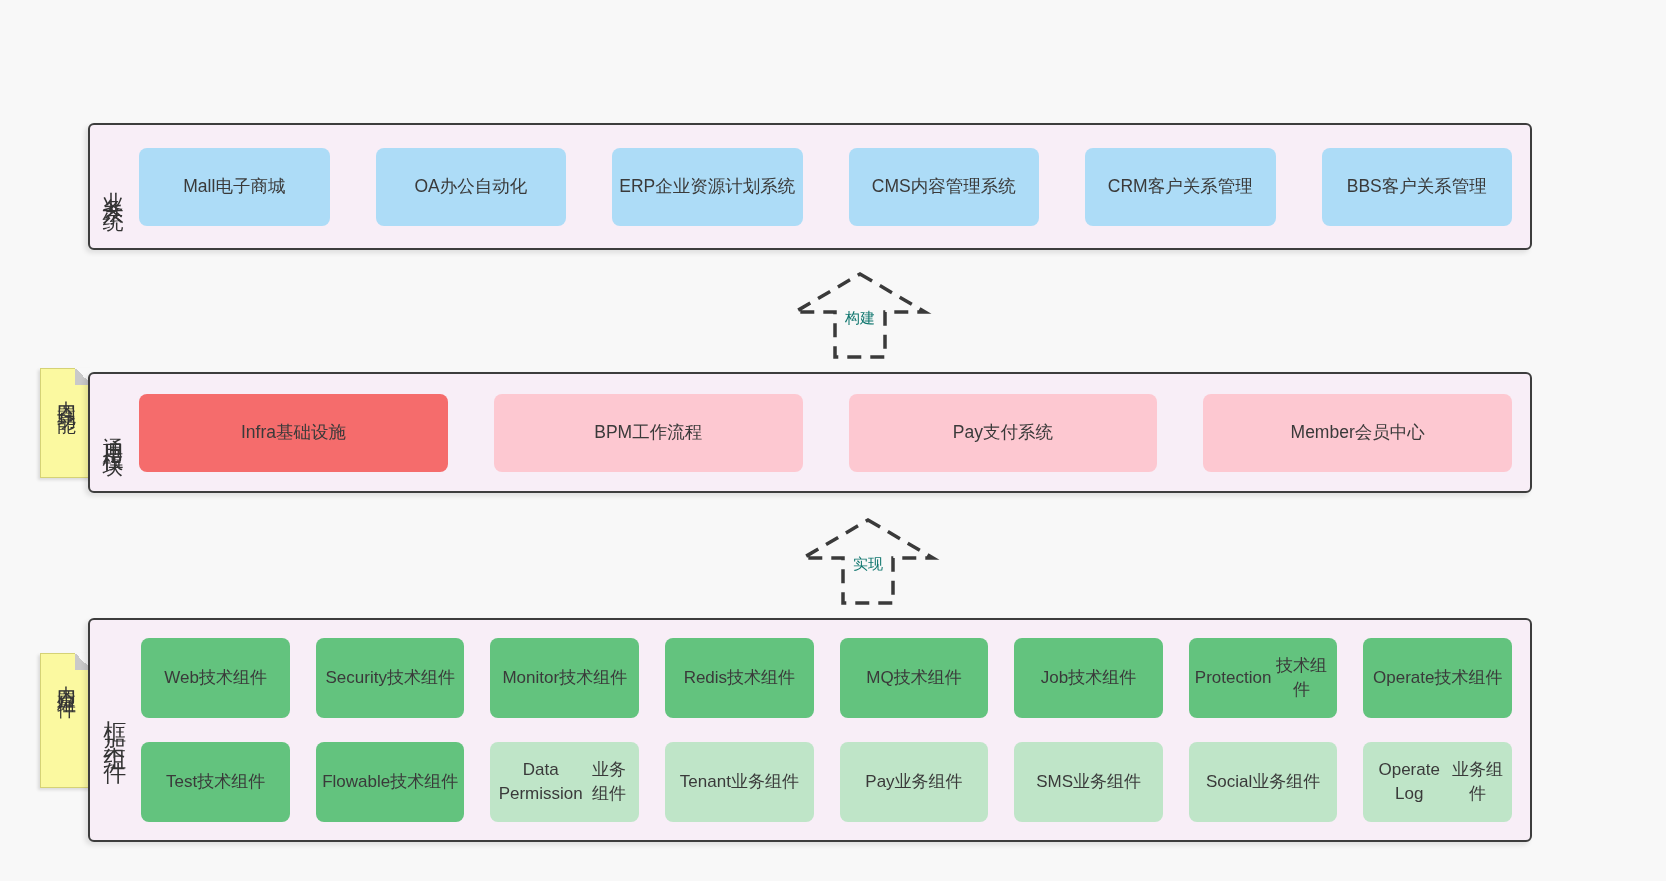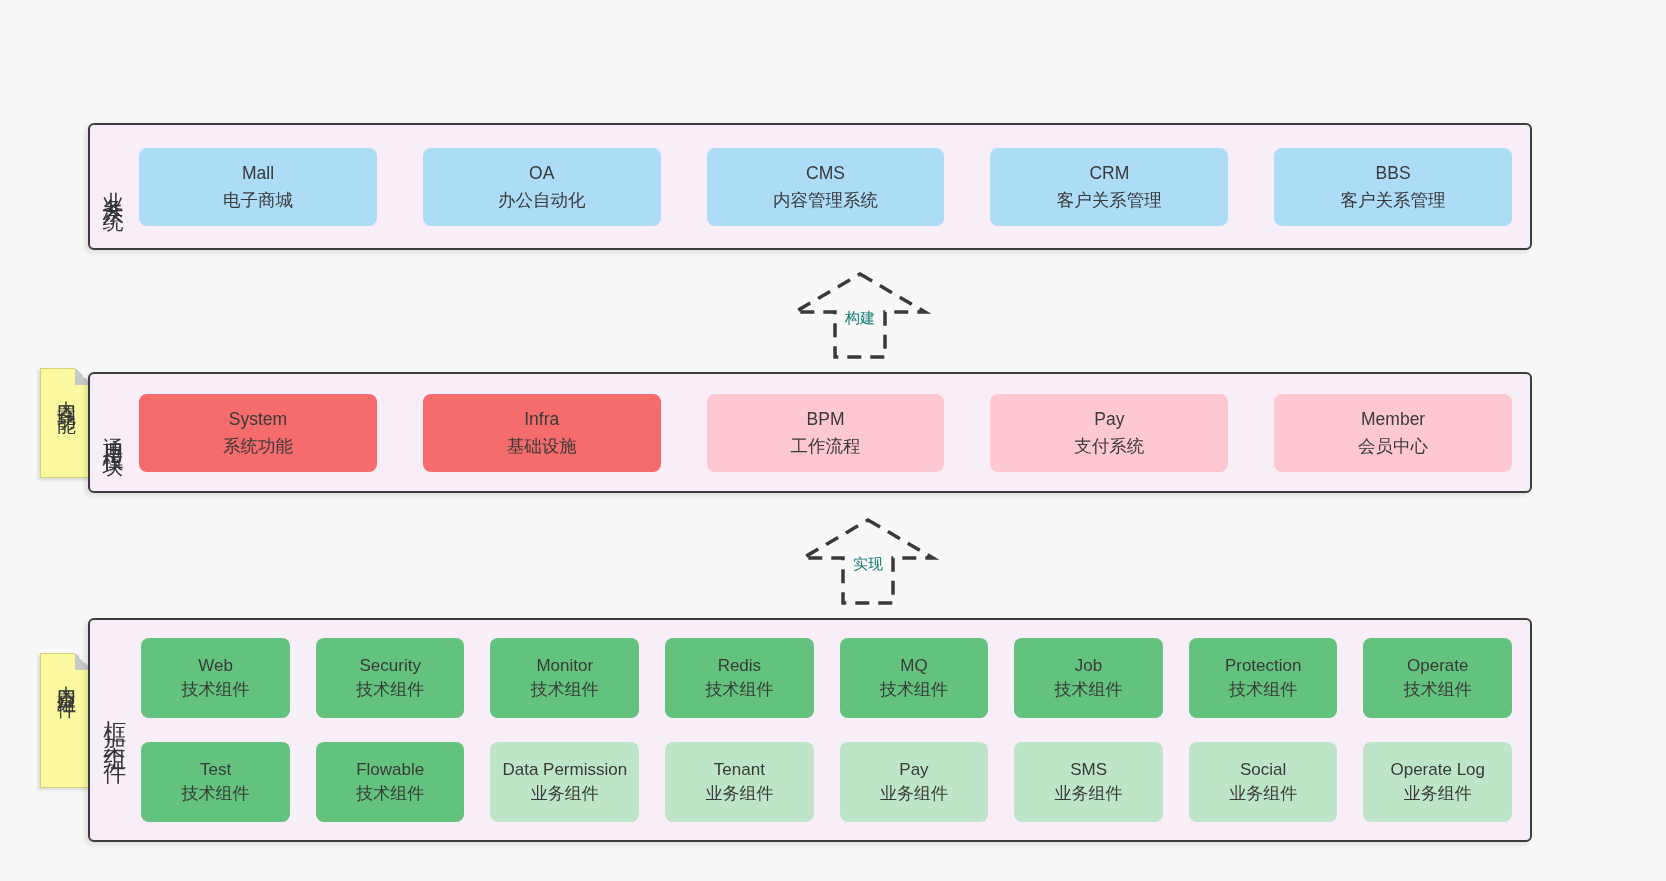--- a/index.html
+++ b/index.html
@@ -18,21 +18,21 @@
     box-shadow:-3px 3px 5px rgba(0,0,0,.10);
     display:flex;align-items:center;padding:0 18px 0 12px;z-index:2}
   .vlabel{writing-mode:vertical-lr;text-orientation:upright;
     font-size:21px;letter-spacing:6px;color:#333;flex:0 0 auto;
     margin-right:14px;line-height:1.1;white-space:nowrap}
   .vlabel.lg{font-size:23px;letter-spacing:14px}
   .rowset{flex:1;display:flex;flex-direction:column;gap:24px}
   .row{flex:1;display:flex;align-items:center}
   .row.cols6{gap:46px}
   .row.cols8{gap:26px}
-  .b{flex:1;height:78px;border-radius:8px;display:flex;flex-direction:column;
+  .b{flex:1;height:78px;border-radius:8px;display:flex;flex-direction:row;
     justify-content:center;align-items:center;text-align:center;
     font-size:17.5px;line-height:1.5;color:var(--text);padding:2px 6px}
   .b .en{white-space:pre-line}
   .c-blue{background:var(--blue)} .c-red{background:var(--red)}
   .c-pink{background:var(--pink)} .c-green{background:var(--green)}
   .c-lgreen{background:var(--green_light)}
   .row.cols8 .b{height:80px;line-height:1.4;font-size:17px}
 
   .note{position:absolute;width:52px;background:var(--yellow);
     border:1px solid #d5d276;box-shadow:-2px 2px 3px rgba(0,0,0,.12);
@@ -81,44 +81,44 @@
         <div class="row cols6">
       <div class="b c-blue">
             <div class="en">Mall</div>
             <div>电子商城</div>
           </div>
       <div class="b c-blue">
             <div class="en">OA</div>
             <div>办公自动化</div>
           </div>
       <div class="b c-blue">
+            <div class="en">ERP</div>
+            <div>企业资源计划系统</div>
+          </div>
+      <div class="b c-blue">
             <div class="en">CMS</div>
             <div>内容管理系统</div>
           </div>
       <div class="b c-blue">
             <div class="en">CRM</div>
             <div>客户关系管理</div>
           </div>
       <div class="b c-blue">
             <div class="en">BBS</div>
             <div>客户关系管理</div>
           </div>
     </div>
       </div>
   </div>
 
   <div class="panel" style="top:372px;height:121px">
     <div class="vlabel">通用模块</div>
     <div class="rowset">
         <div class="row cols6">
       <div class="b c-red">
-            <div class="en">System</div>
-            <div>系统功能</div>
-          </div>
-      <div class="b c-red">
             <div class="en">Infra</div>
             <div>基础设施</div>
           </div>
       <div class="b c-pink">
             <div class="en">BPM</div>
             <div>工作流程</div>
           </div>
       <div class="b c-pink">
             <div class="en">Pay</div>
             <div>支付系统</div>

